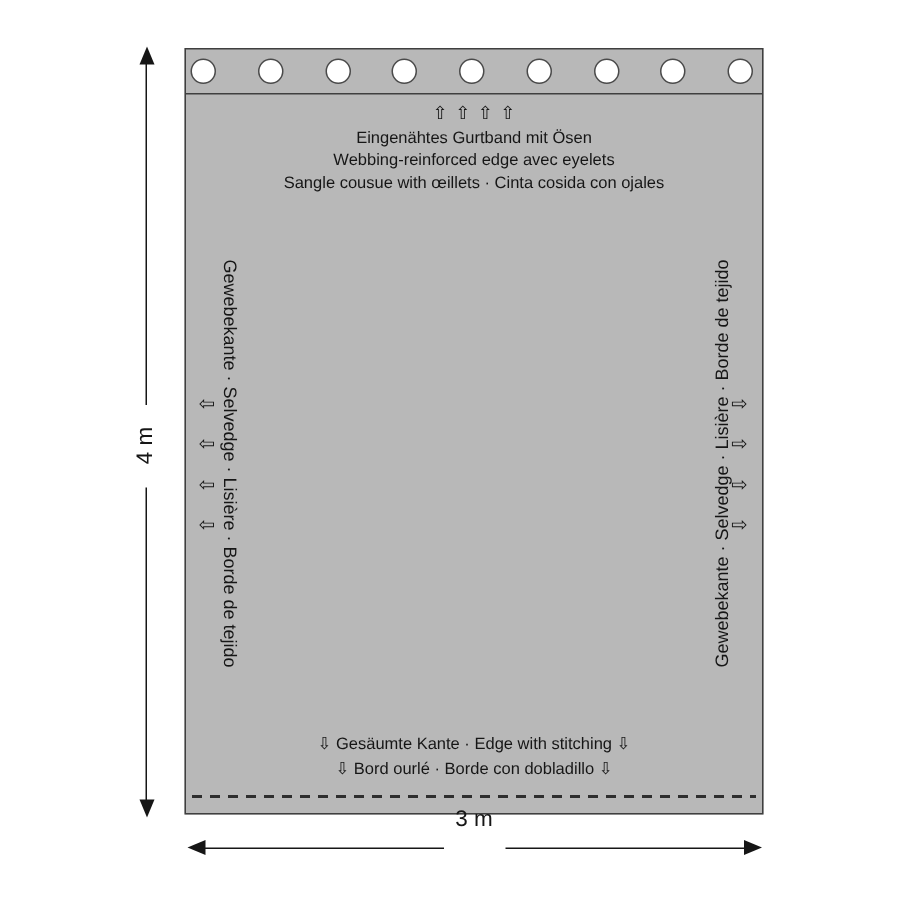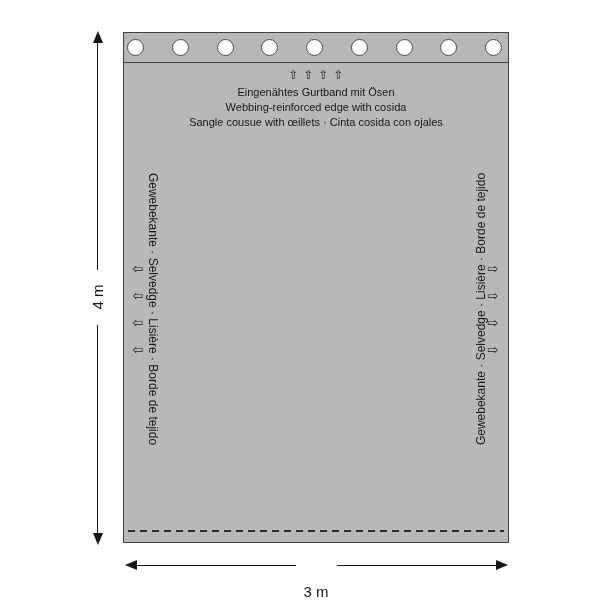--- a/index.html
+++ b/index.html
@@ -127,21 +127,21 @@
   }
   .hline.seg1 { left: 136px; width: 160px; }
   .hline.seg2 { left: 337px; width: 160px; }
 
   .dim-label {
     position: absolute;
     font-size: 15px;
     white-space: nowrap;
   }
   .dim-label.v { left: 97px;  top: 297px; transform: translate(-50%,-50%) rotate(-90deg); }
-  .dim-label.h { left: 316px; top: 591px; transform: translate(-50%,-50%); }
+  .dim-label.h { left: 316px; top: 546px; transform: translate(-50%,-50%); }
 
   .dim-arrow { position: absolute; width: 0; height: 0; }
   .dim-arrow.up {
     left: 92.5px; top: 31px;
     border-left: 5px solid transparent;
     border-right: 5px solid transparent;
     border-bottom: 12px solid #161616;
   }
   .dim-arrow.down {
     left: 92.5px; top: 533px;
@@ -182,40 +182,44 @@
       </div>
 
     <div class="top-block">
       <div class="arrow-row">
           <span class="arrow">⇧</span>
           <span class="arrow">⇧</span>
           <span class="arrow">⇧</span>
           <span class="arrow">⇧</span>
         </div>
       <div class="lbl">Eingenähtes Gurtband mit Ösen</div>
-      <div class="lbl">Webbing-reinforced edge with cosida</div>
+      <div class="lbl">Webbing-reinforced edge avec eyelets</div>
       <div class="lbl">Sangle cousue with œillets · Cinta cosida con ojales</div>
     </div>
 
     <div class="side-label left">Gewebekante · Selvedge · Lisière · Borde de tejido</div>
     <div class="arrow-col left-arrows">
         <span class="arrow">⇦</span>
         <span class="arrow">⇦</span>
         <span class="arrow">⇦</span>
         <span class="arrow">⇦</span>
       </div>
 
     <div class="side-label right">Gewebekante · Selvedge · Lisière · Borde de tejido</div>
     <div class="arrow-col right-arrows">
         <span class="arrow">⇨</span>
         <span class="arrow">⇨</span>
         <span class="arrow">⇨</span>
         <span class="arrow">⇨</span>
       </div>
 
+    <div class="bottom-block">
+      <div class="lbl">⇩ Gesäumte Kante · Edge with stitching ⇩</div>
+      <div class="lbl">⇩ Bord ourlé · Borde con dobladillo ⇩</div>
+    </div>
 
     <div class="dashed"></div>
   </div>
 
   <div class="dim-arrow up"></div>
   <div class="vline seg1"></div>
   <div class="dim-label v">4 m</div>
   <div class="vline seg2"></div>
   <div class="dim-arrow down"></div>
 

